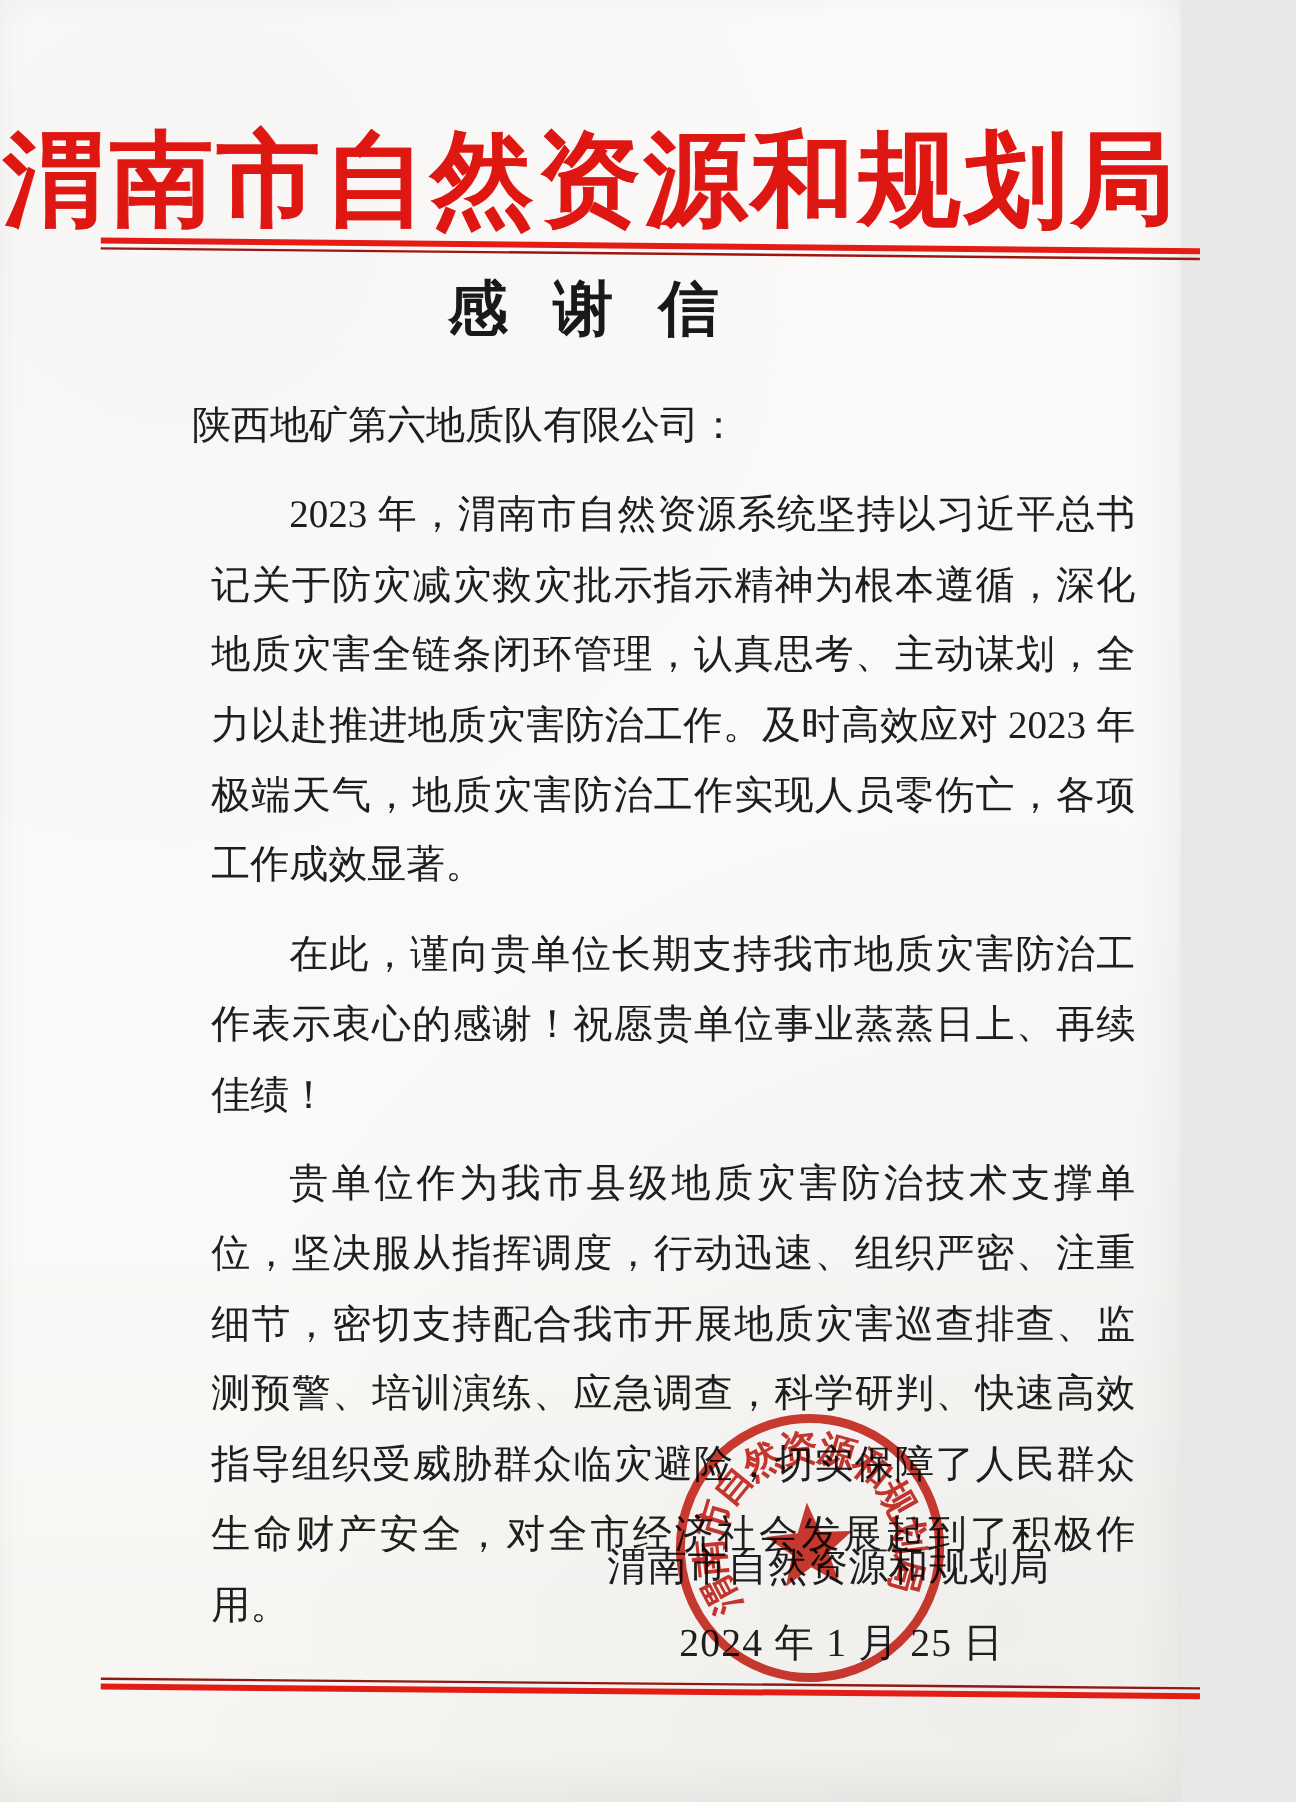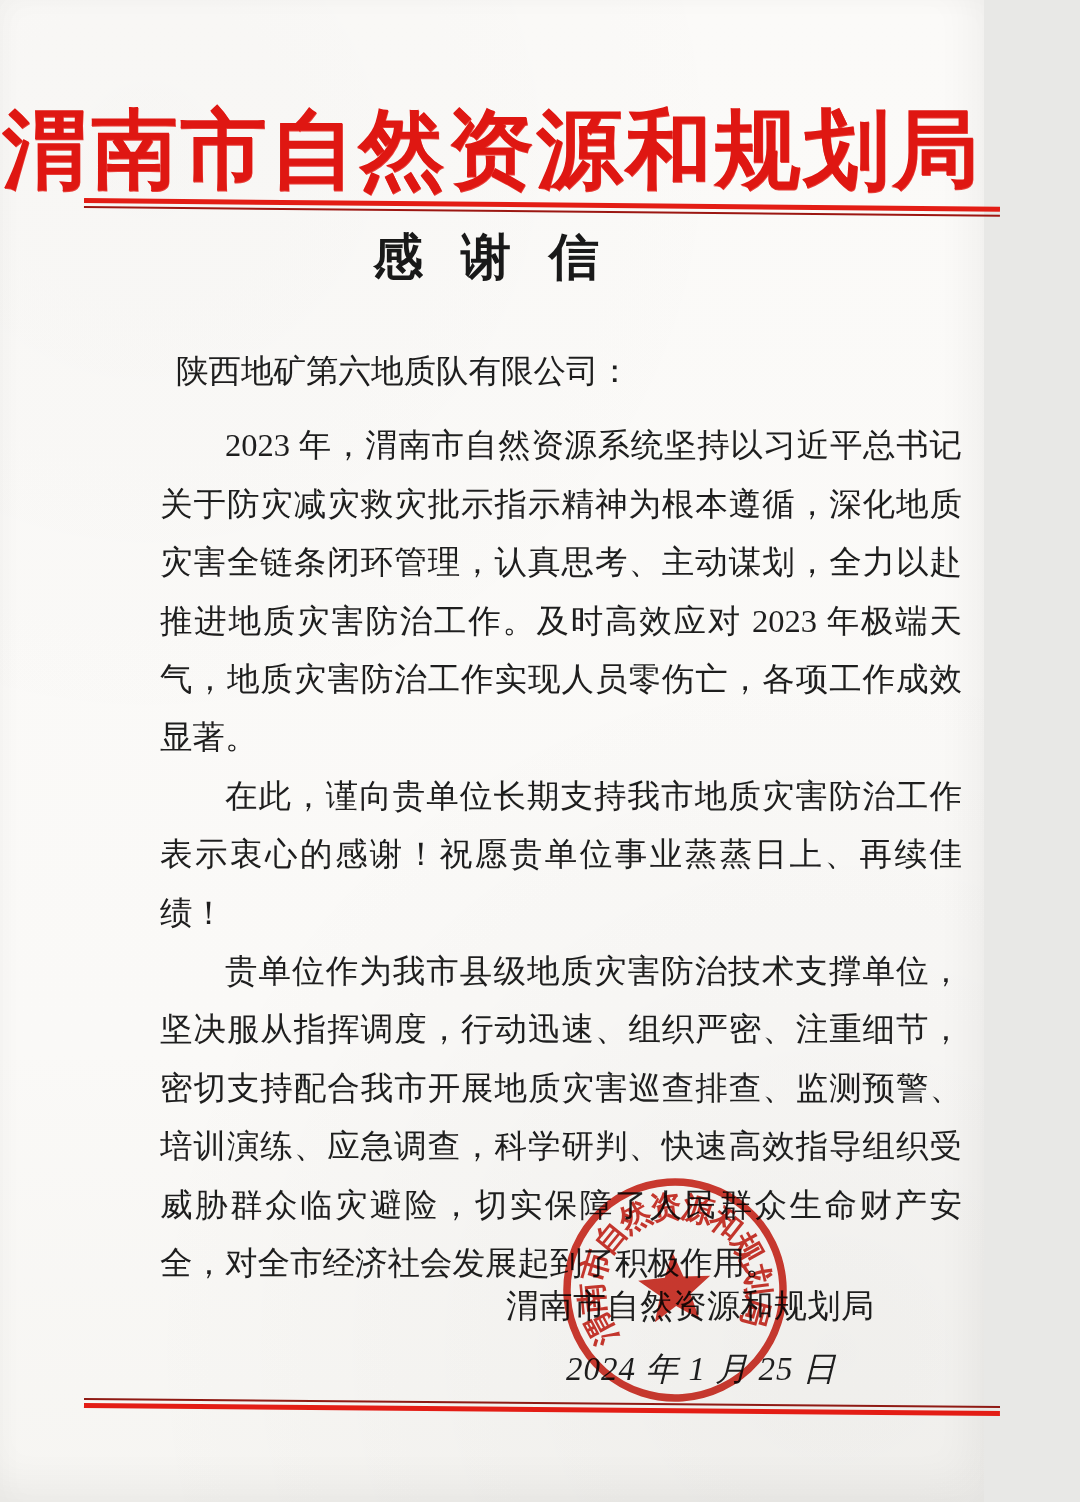--- a/index.html
+++ b/index.html
@@ -49,38 +49,37 @@
     white-space: nowrap;
   }
   .body-text {
     position: absolute;
     left: 160px; top: 326px; width: 802px;
     font-size: 32.5px;
     line-height: 58.4px;
     color: #1e1e1e;
     text-align: justify;
   }
-  .body-text .salutation { margin: 16px; text-indent: 0; }
-  .body-text p.para { margin: 0; text-indent: 2em; }
+  .body-text .salutation { margin: 0; text-indent: 0; }
+  .body-text p.para { margin: 16px; text-indent: 2em; }
   .signature {
     position: absolute;
     left: 506px; top: 1284px;
     font-size: 33px;
     letter-spacing: 0.5px;
     color: #1e1e1e;
     white-space: nowrap;
   }
   .date-line {
     position: absolute;
     left: 566px; top: 1347px;
     font-size: 33px;
     letter-spacing: 1px;
     color: #1e1e1e;
     white-space: nowrap;
-    font-style: italic;
   }
   .seal {
     position: absolute;
     left: 551px; top: 1166px;
     width: 248px; height: 248px;
     opacity: 0.92;
     mix-blend-mode: multiply;
     transform: rotate(-4deg);
   }
   .rule-bottom {

